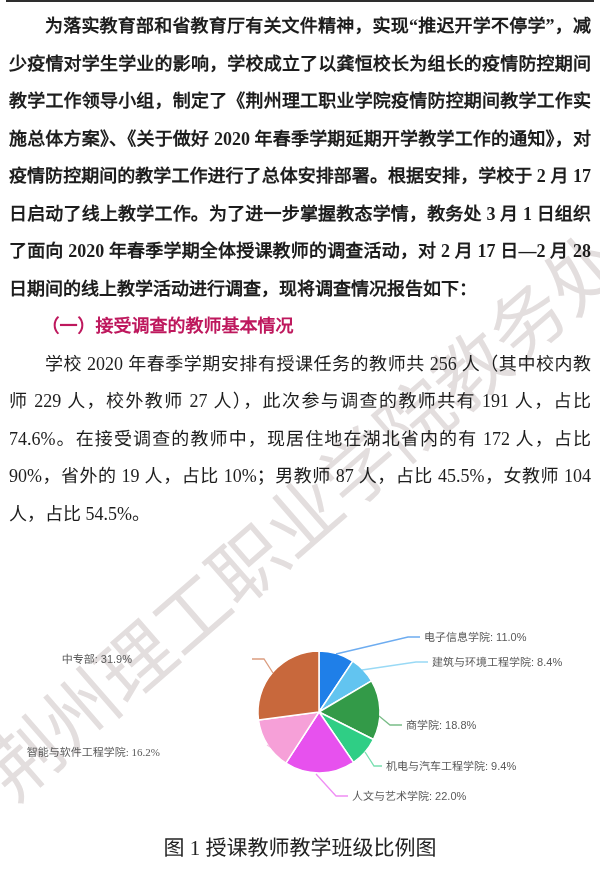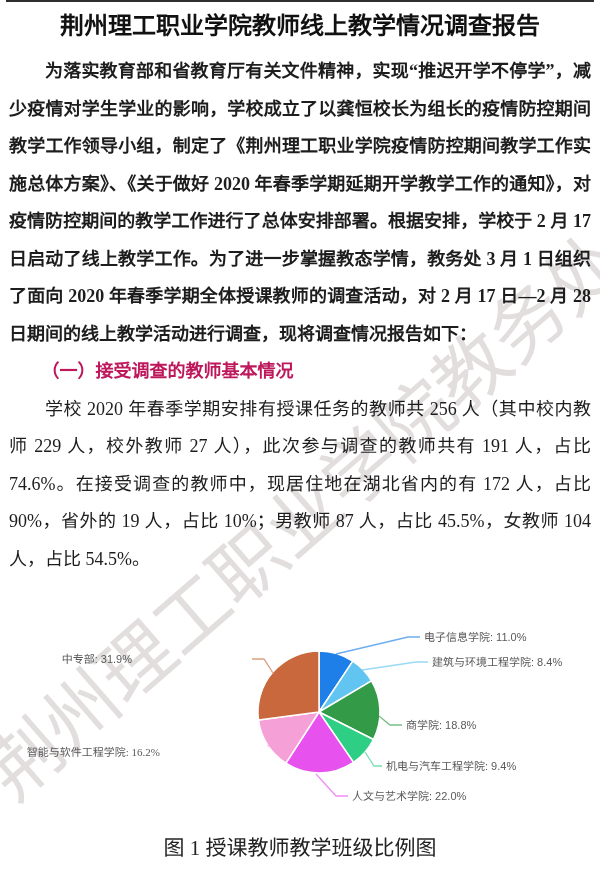--- a/index.html
+++ b/index.html
@@ -59,21 +59,20 @@
 </head>
 <body>
 
 <div class="page">
 
   <div class="watermark">荆州理工职业学院教务处</div>
 
   <div class="top-rule"></div>
 
   <div class="content">
-    <h1 class="title">荆州理工职业学院教师线上教学情况调查报告</h1>
 
     <p class="para first">为落实教育部和省教育厅有关文件精神，实现“推迟开学不停学”，减少疫情对学生学业的影响，学校成立了以龚恒校长为组长的疫情防控期间教学工作领导小组，制定了《荆州理工职业学院疫情防控期间教学工作实施总体方案》、《关于做好 2020 年春季学期延期开学教学工作的通知》，对疫情防控期间的教学工作进行了总体安排部署。根据安排，学校于 2 月 17 日启动了线上教学工作。为了进一步掌握教态学情，教务处 3 月 1 日组织了面向 2020 年春季学期全体授课教师的调查活动，对 2 月 17 日—2 月 28 日期间的线上教学活动进行调查，现将调查情况报告如下：</p>
 
 
     <p class="heading2">（一）接受调查的教师基本情况</p>
 
     <p class="para">学校 2020 年春季学期安排有授课任务的教师共 256 人（其中校内教师 229 人，校外教师 27 人），此次参与调查的教师共有 191 人，占比 74.6%。在接受调查的教师中，现居住地在湖北省内的有 172 人，占比 90%，省外的 19 人，占比 10%；男教师 87 人，占比 45.5%，女教师 104 人，占比 54.5%。</p>
   </div>
 
   <div class="figure">

